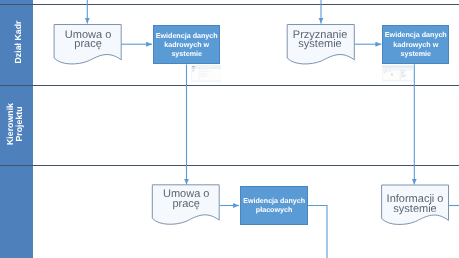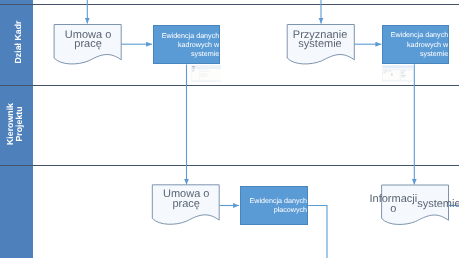--- a/index.html
+++ b/index.html
@@ -13,22 +13,22 @@
   .lane-label{position:absolute;color:#ffffff;font-weight:bold;font-size:8.8px;
       white-space:nowrap;}
   .rot{position:absolute;transform:translate(-50%,-50%) rotate(-90deg);text-align:center;}
   .lane-rule{position:absolute;left:0;right:0;height:1px;background:#44546A;}
 
   svg.flow{position:absolute;left:0;top:0;width:459px;height:258px;}
 
   .box{position:absolute;background:#5B9BD5;color:#ffffff;box-sizing:border-box;
        border:0.7px solid #4A86BE;}
   .boxtext{position:absolute;left:0;right:0;top:0;bottom:0;display:flex;
-       flex-direction:column;align-items:flex-end;justify-content:center;
-       font-size:7.15px;line-height:9.15px;text-align:center;}
+       flex-direction:column;align-items:center;justify-content:center;
+       font-size:7.15px;line-height:9.15px;text-align:center;font-weight:bold;}
   .doclabel{position:absolute;color:#5A6573;font-size:11px;line-height:9.4px;
        text-align:center;display:flex;align-items:center;justify-content:center;
        box-sizing:border-box;}
 </style>
 </head>
 <body>
 
 <div id="stage">
 
   <div class="lane-band" style="top:0;height:85px;"></div>
@@ -67,21 +67,21 @@
 
   <div class="doclabel" style="left:54.5px;top:29.4px;width:67.1px;height:22px;">
     <span>Umowa o pracę</span>
   </div>
   <div class="doclabel" style="left:286.5px;top:29.4px;width:67.1px;height:22px;">
     <span>Przyznanie systemie</span>
   </div>
   <div class="doclabel" style="left:152.8px;top:188.6px;width:66.9px;height:22px;">
     <span>Umowa o pracę</span>
   </div>
-  <div class="doclabel" style="left:381.6px;top:191.5px;width:66.9px;height:26px;flex-direction:row;">
+  <div class="doclabel" style="left:381.6px;top:191.5px;width:66.9px;height:26px;flex-direction:column;">
     <span>Informacji o</span>
     <span>systemie</span>
   </div>
 
   <div class="box" style="left:153.2px;top:25.1px;width:67px;height:39.4px;">
     <div class="boxtext" style="top:1.1px;">
       <div>Ewidencja danych</div>
       <div>kadrowych w</div>
       <div>systemie</div>
     </div>

